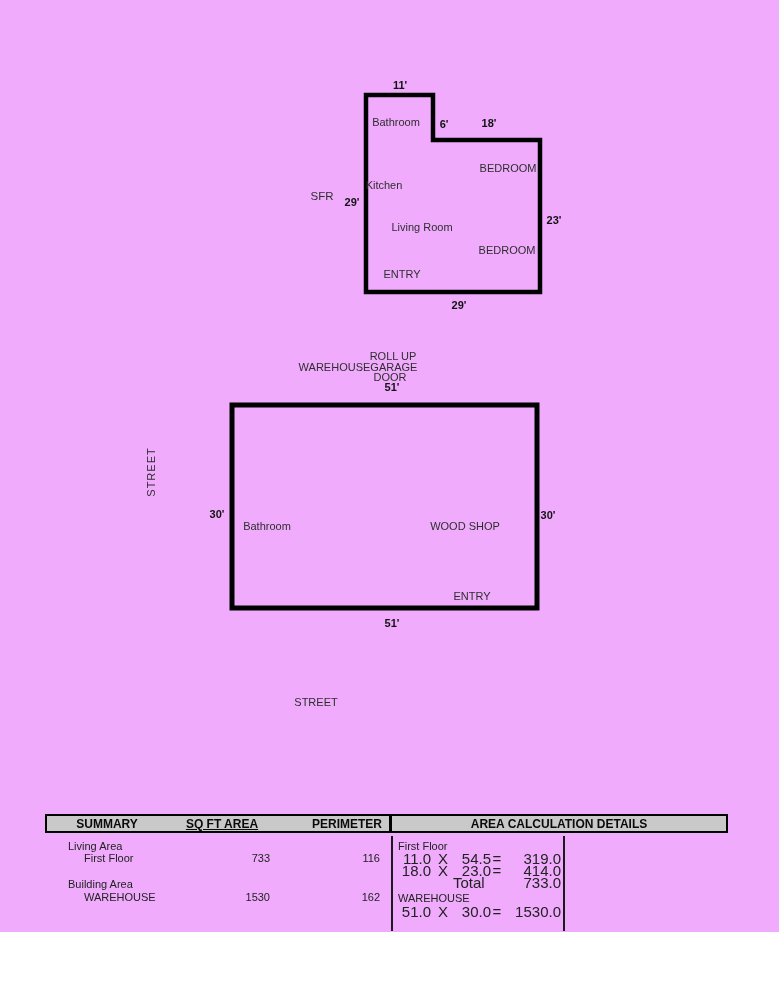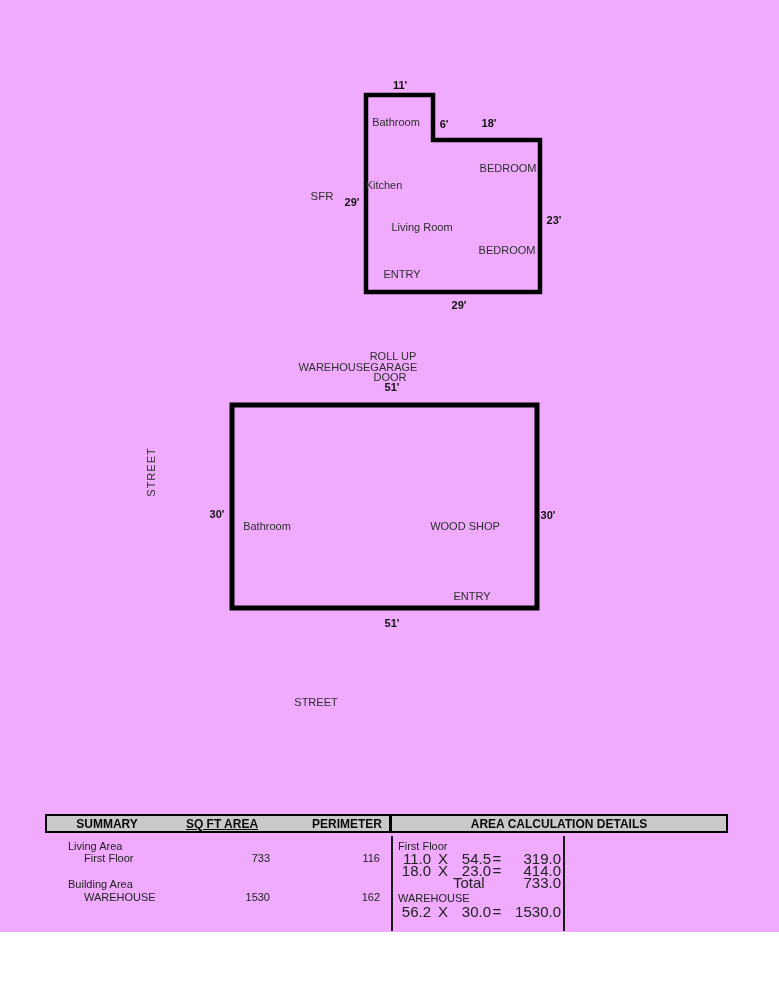--- a/index.html
+++ b/index.html
@@ -108,20 +108,20 @@
   </div>
 
   <div class="abs vctr calc-row calc-total" style="top:882px;">
     <span class="ctl">Total</span>
     <span class="cval">733.0</span>
   </div>
 
   <span class="abs vctr cell" style="left:398px;top:898px;">WAREHOUSE</span>
 
   <div class="abs vctr calc-row" style="top:911px;">
-    <span class="ca">56.2</span>
+    <span class="ca">51.0</span>
     <span class="cop">X</span>
     <span class="cb">30.0</span>
     <span class="ceq">=</span>
     <span class="cval">1530.0</span>
   </div>
 
 </div>
 
 </body></html>

